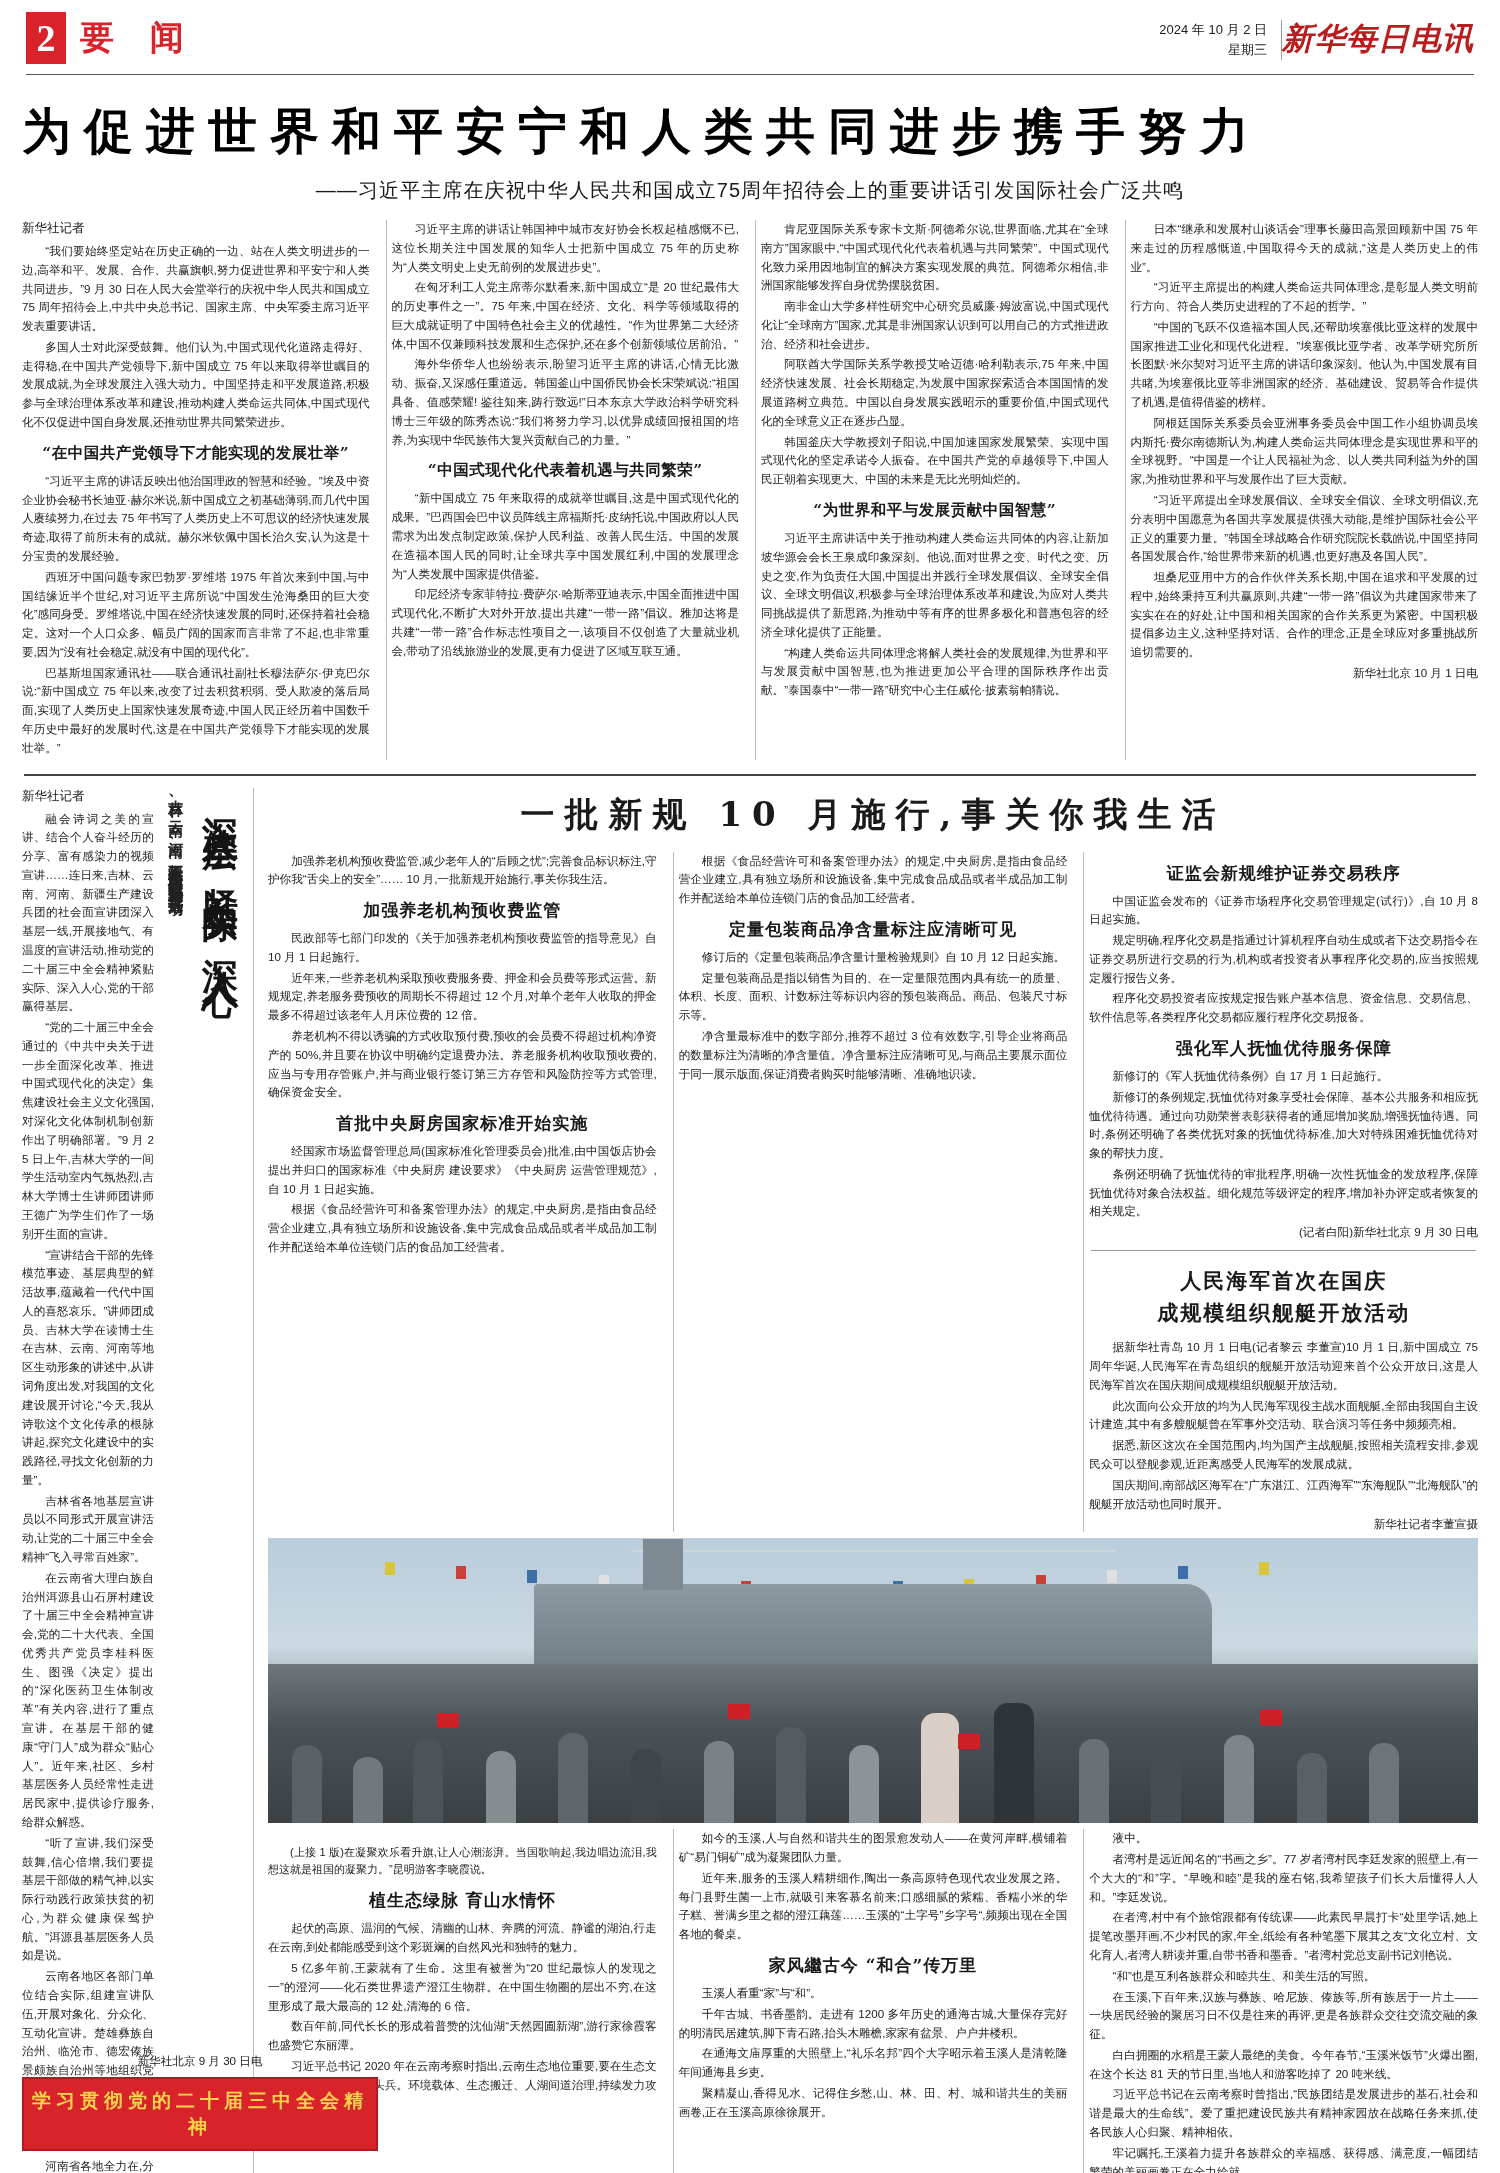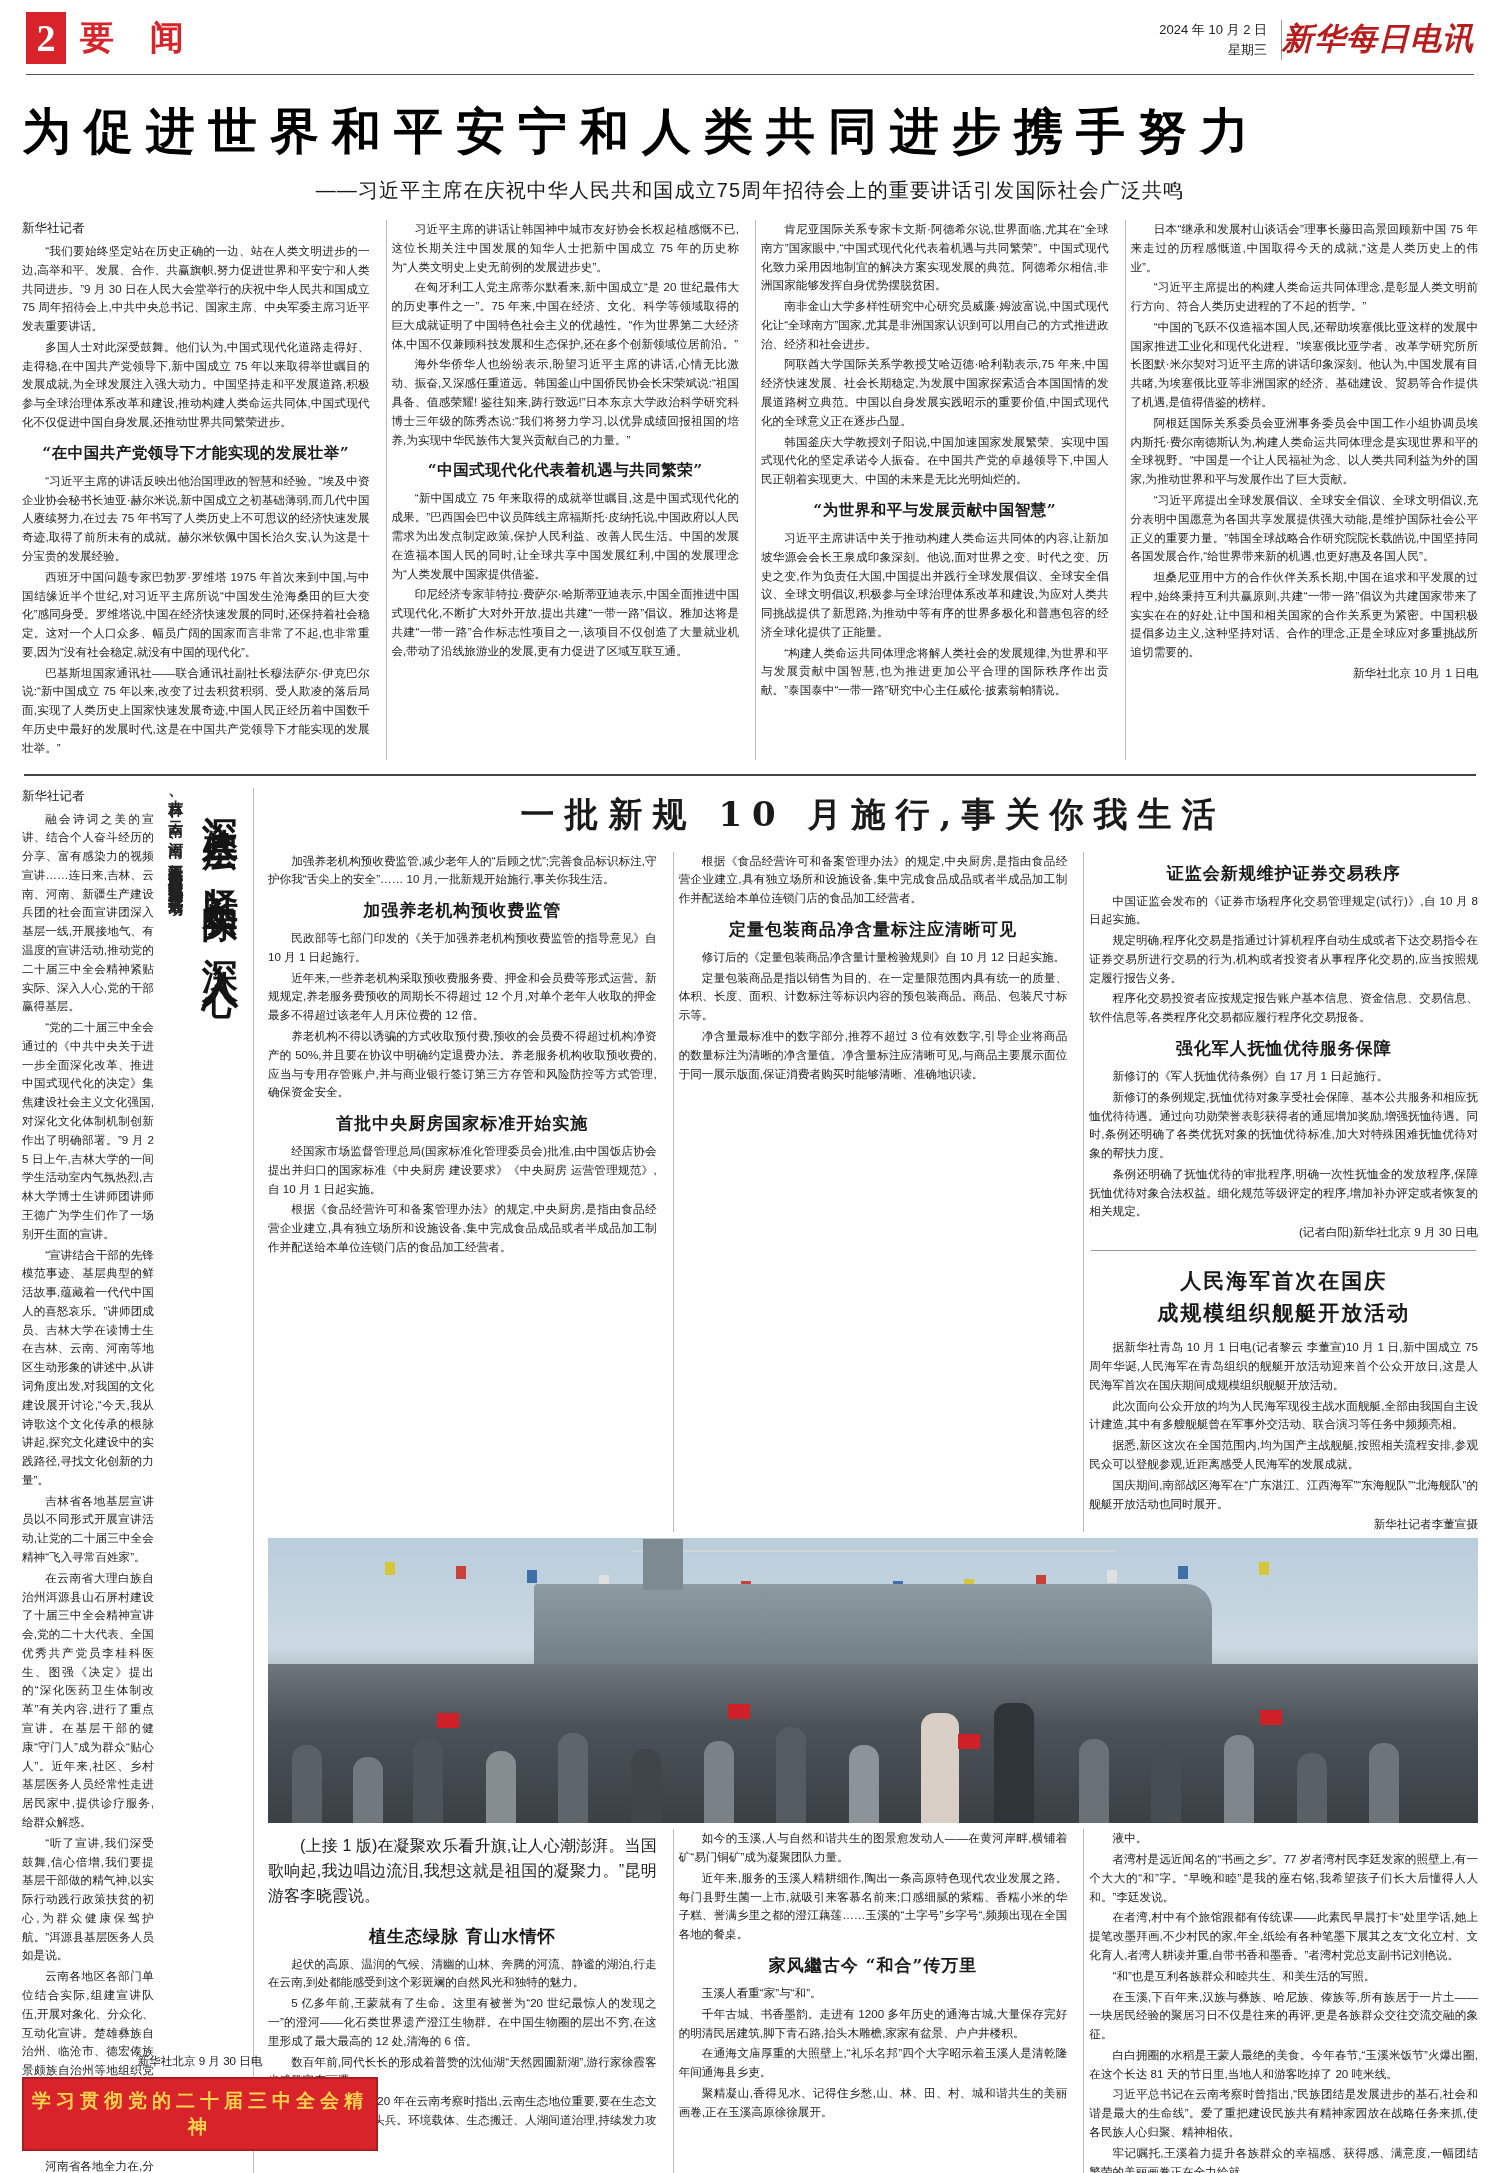--- a/index.html
+++ b/index.html
@@ -113,21 +113,21 @@
      background:#7d8a92; }
   .mast2 { position:absolute; left:30%; top:4%; width:40%; height:26%;
      border-top:2px solid #cfd6da; }
   .flagline { position:absolute; left:8%; top:6%; width:84%; height:22%; }
   .flagline i { position:absolute; width:10px; height:13px; display:block; }
   .crowd { position:absolute; left:0; bottom:0; width:100%; height:56%;
      background:linear-gradient(#6f777c 0%, #4b5257 40%, #3a4044 100%); }
   .crowd b { position:absolute; bottom:0; width:30px; height:70px; border-radius:14px 14px 0 0;
      display:block; }
   .redflag { position:absolute; width:22px; height:15px; background:#cf2027; display:block; }
-  .caption { font-size:16px; line-height:1.55; text-align:justify; margin-top:5px;
+  .caption { font-size:11px; line-height:1.55; text-align:justify; margin-top:15px;
      font-family:"Liberation Sans", sans-serif; text-indent:2em; word-break:break-all; }
 
   
   .banner-row { position:absolute; left:22px; bottom:22px; width:500px; }
   .banner {
     background:#d8232a; color:#ffd44d; text-align:center;
     font-size:19px; font-weight:bold; letter-spacing:5px; padding:9px 0;
     font-family:"DejaVu Serif", serif; border:2px solid #ae1c22;
     width:356px;
   }

